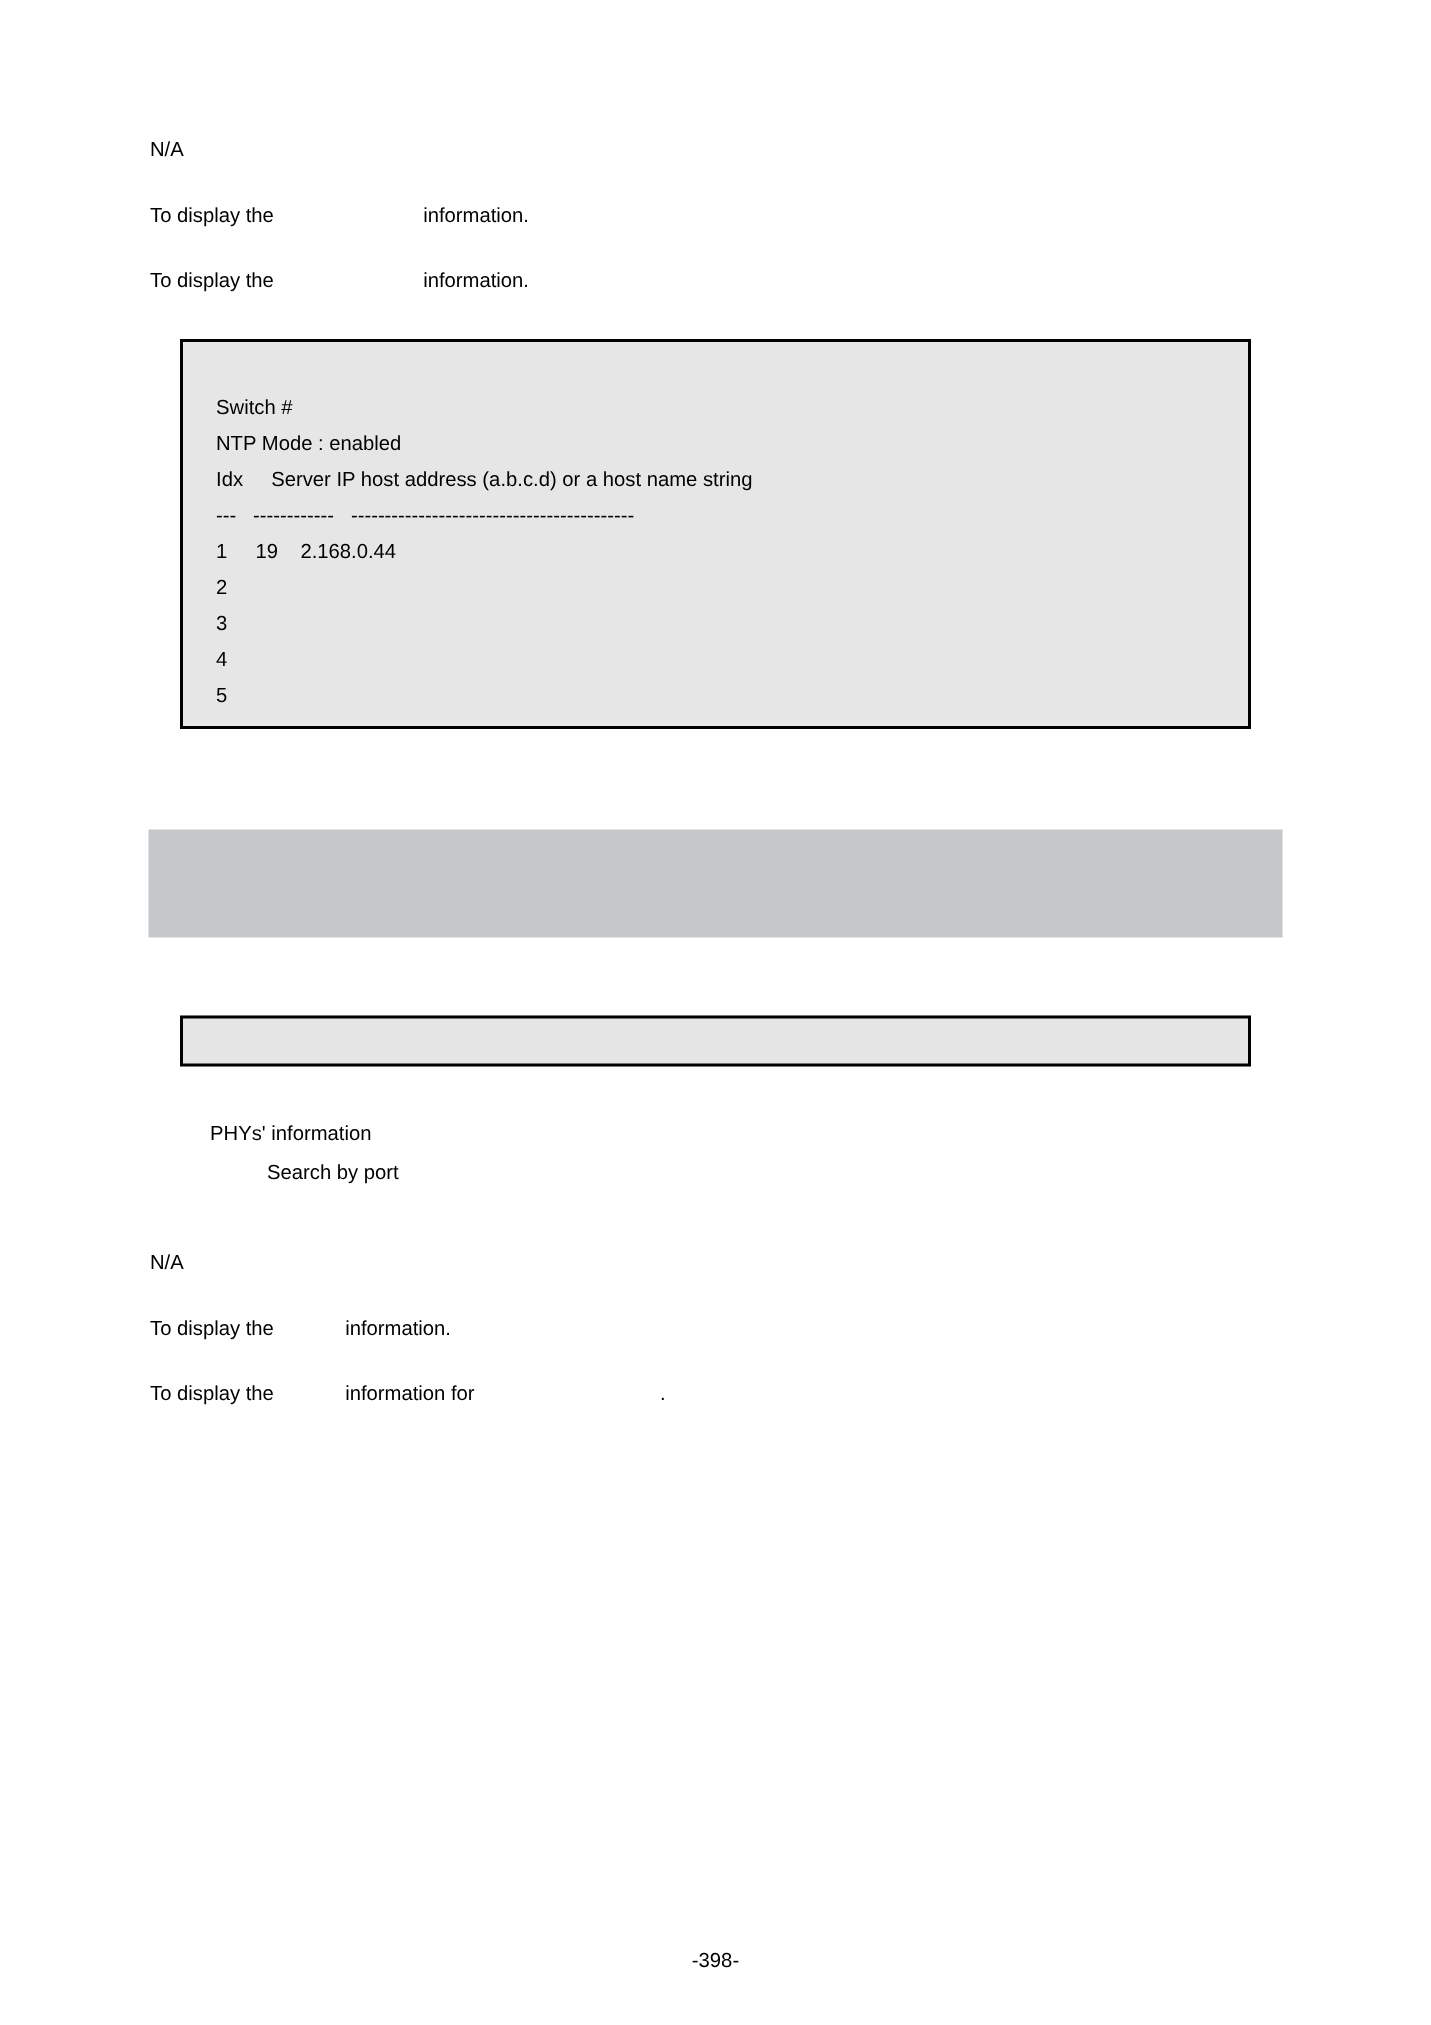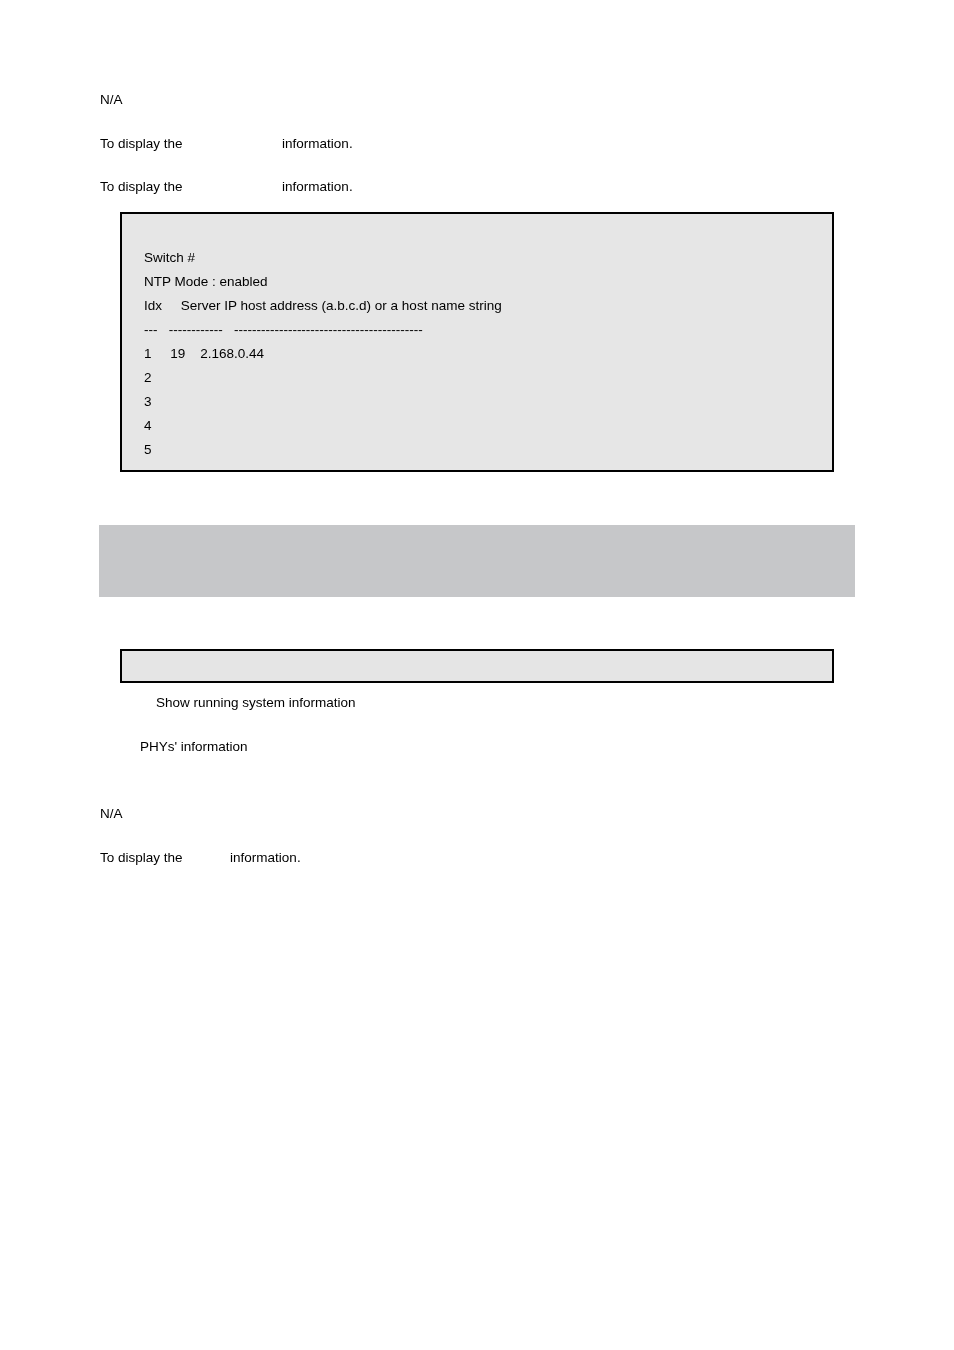--- a/index.html
+++ b/index.html
@@ -7,21 +7,21 @@
   .page { position: relative; width: 954px; height: 1350px; padding: 90px 100px 16px 100px; }
   .line { font-size: 13.5px; line-height: 1.45; }
   .sp { height: 24px; }
   .sp-sm { height: 14px; }
   .codebox {
     border: 2px solid #000;
     background: #e6e6e6;
     font-size: 13.5px;
     padding: 8px 22px 8px 22px;
     line-height: 1.78;
-    margin: 1px 20px;
+    margin: 15px 20px;
     white-space: pre;
     font-family: Arial, Helvetica, sans-serif;
   }
   .codebox.small { padding: 6px 22px 0 22px; line-height: 1.78; }
   .bigbar {
     height: 72px;
     background: #c6c7c9;
     margin: 0 -1px;
   }
   .cmdblock {
@@ -79,38 +79,46 @@
   <div style="height:52px;"></div>
 
   <div class="bigbar"></div>
 
   <div style="height:52px;"></div>
 
   <div class="cmdblock"></div>
 
   <div style="height:10px;"></div>
 
-  <div class="line indent1">Show running system information</div>
   <div style="height:7px;"></div>
   <div style="height:7px;"></div>
   <div class="line" style="padding-left:40px;margin-top:11px;">PHYs' information</div>
   <div style="height:7px;"></div>
+  <div class="line indent2">Search by port</div>
 
   <div style="height:40px;"></div>
 
   <div class="line">N/A</div>
 
   <div class="sp"></div>
 
   <div class="line">
     <span>To display the</span>
     <span style="display:inline-block;width:40px;"></span>
     <span>information.</span>
   </div>
 
   <div class="sp"></div>
 
+  <div class="line">
+    <span>To display the</span>
+    <span style="display:inline-block;width:40px;"></span>
+    <span>information for</span>
+    <span style="display:inline-block;width:116px;"></span>
+    <span>.</span>
+  </div>
 
   <div class="sp-sm"></div>
 
 
+  <div class="footer">-398-</div>
 
 </div>
 
 </body></html>

